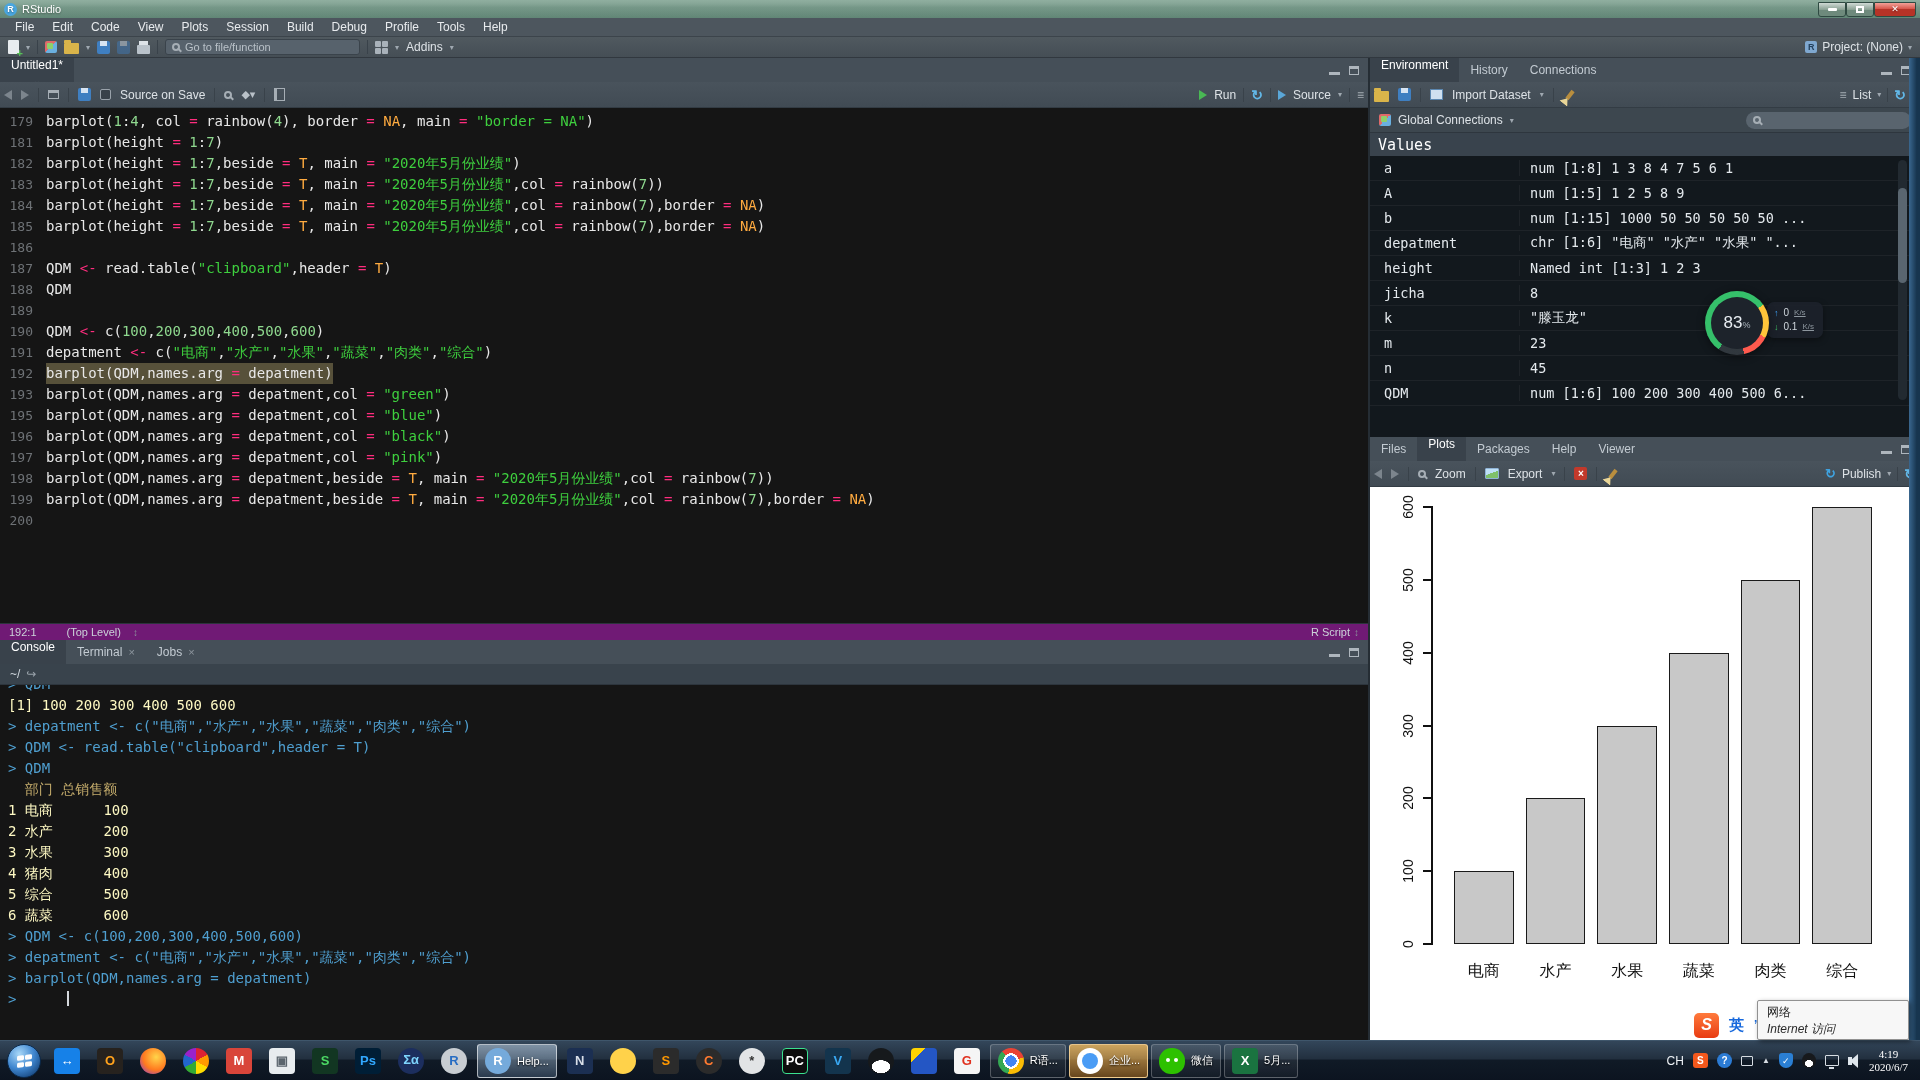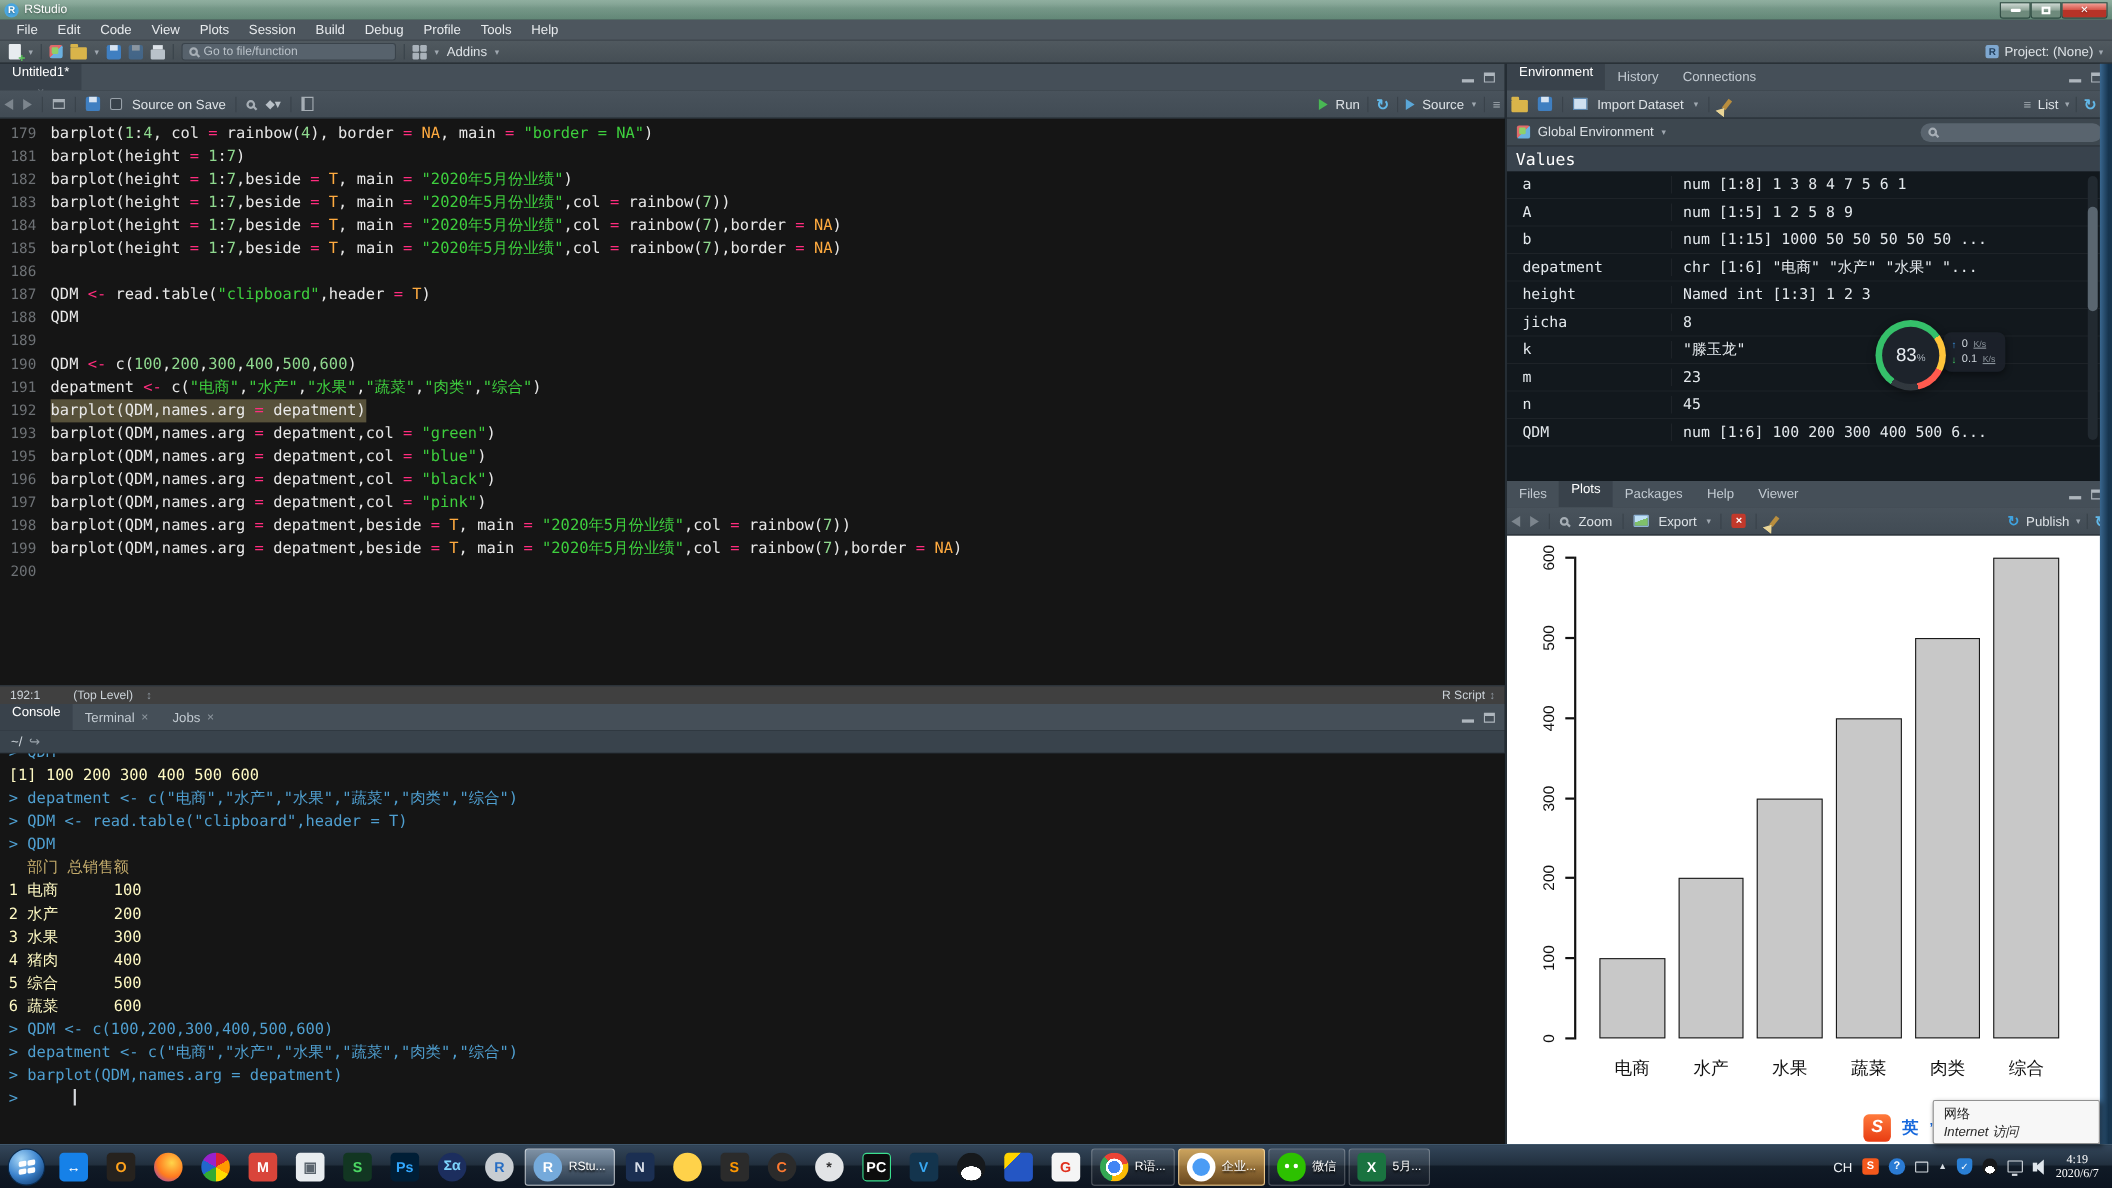--- a/index.html
+++ b/index.html
@@ -76,21 +76,21 @@
   .pc-max { width:10px; height:9px; border:1.5px solid #aeb6bd; border-top-width:3px; }
 
   .pane-toolbar { height:26px; background:linear-gradient(#49535c,#414b54); border-bottom:1px solid #333c44; display:flex; align-items:center; gap:9px; padding:0 4px; flex:none; color:#dde2e6; font-size:12px; }
 
   
   .code-area { flex:1; background:#151515; font-family:"DejaVu Sans Mono", monospace; font-size:14px; line-height:21px; overflow:hidden; padding-top:3px; }
   .code-line { display:flex; height:21px; white-space:pre; }
   .gutter { width:46px; text-align:right; color:#6e7276; padding-right:13px; flex:none; font-size:13px; }
   .tw { color:#e8e8e8; } .tk { color:#ff2d7e; } .tn { color:#8fd98f; } .ts { color:#3ecf3e; } .to { color:#ffab40; }
   .hl { background:#57513a; }
-  .src-status { height:17px; background:#404040; border-top:1px solid #2c343c; display:flex; align-items:center; gap:12px; padding:0 9px; color:#ccd3d9; font-size:11px; flex:none; }
+  .src-status { height:17px; background:#701a75; border-top:1px solid #2c343c; display:flex; align-items:center; gap:12px; padding:0 9px; color:#ccd3d9; font-size:11px; flex:none; }
   .src-status .right { margin-left:auto; display:flex; gap:4px; align-items:center; }
 
   
   .console-path { height:21px; background:#39434c; border-bottom:1px solid #2d353d; display:flex; align-items:center; gap:6px; padding:0 10px; color:#cfd6dc; font-size:12px; flex:none; }
   .console-body { flex:1; background:#151515; font-family:"DejaVu Sans Mono", monospace; font-size:14px; line-height:21px; padding:0 8px; white-space:pre; overflow:hidden; }
   .cl-cmd { color:#4f9fd0; } .cl-out { color:#fef9c3; } .cl-hdr { color:#c3ab6b; }
   .clip { margin-top:-11px; }
   .cursor { display:inline-block; width:1.5px; height:15px; background:#d4d8dc; vertical-align:-2px; }
 
   
@@ -366,21 +366,21 @@
             <span style="color:#a6aeb5;">≡</span>
             <span class="tb-label">List</span>
             <span class="dd">▾</span>
             <span class="tb-sep"></span>
             <span class="refresh">↻</span>
             <span class="dd">▾</span>
           </span>
         </div>
         <div class="scope-bar">
           <span class="cube"></span>
-          <span>Global Environment</span>
+          <span>Global Connections</span>
           <span class="dd">▾</span>
           <span class="env-search">
             <span class="mag"></span>
           </span>
         </div>
         <div class="env-hdr">Values</div>
         <div class="env-rows" id="env-rows">
             <div class="env-row">
               <span class="env-name">a</span>
               <span class="env-val">num [1:8] 1 3 8 4 7 5 6 1</span>
@@ -543,21 +543,21 @@
           <span class="ti" style="background: rgb(0, 30, 54); color: rgb(49, 168, 255);">Ps</span>
         </div>
         <div class="tk-slot">
           <span class="ti c" style="background: rgb(28, 46, 94); color: #7dd3fc; font-family: Liberation Mono, monospace;">Σα</span>
         </div>
         <div class="tk-slot">
           <span class="ti c" style="background: rgb(200, 205, 210); color: rgb(39, 109, 195);">R</span>
         </div>
         <div class="tk-app active">
           <span class="ti c" style="background: rgb(117, 170, 219); color: rgb(255, 255, 255);">R</span>
-          <span class="lbl">RStu...</span>
+          <span class="lbl">Help...</span>
         </div>
         <div class="tk-slot">
           <span class="ti" style="background: rgb(27, 47, 82); color: rgb(216, 222, 232);">N</span>
         </div>
         <div class="tk-slot">
           <span class="ti c" style="background: rgb(255, 210, 74); color: rgb(184, 134, 11);"></span>
         </div>
         <div class="tk-slot">
           <span class="ti" style="background: rgb(43, 43, 43); color: rgb(255, 152, 0);">S</span>
         </div>

